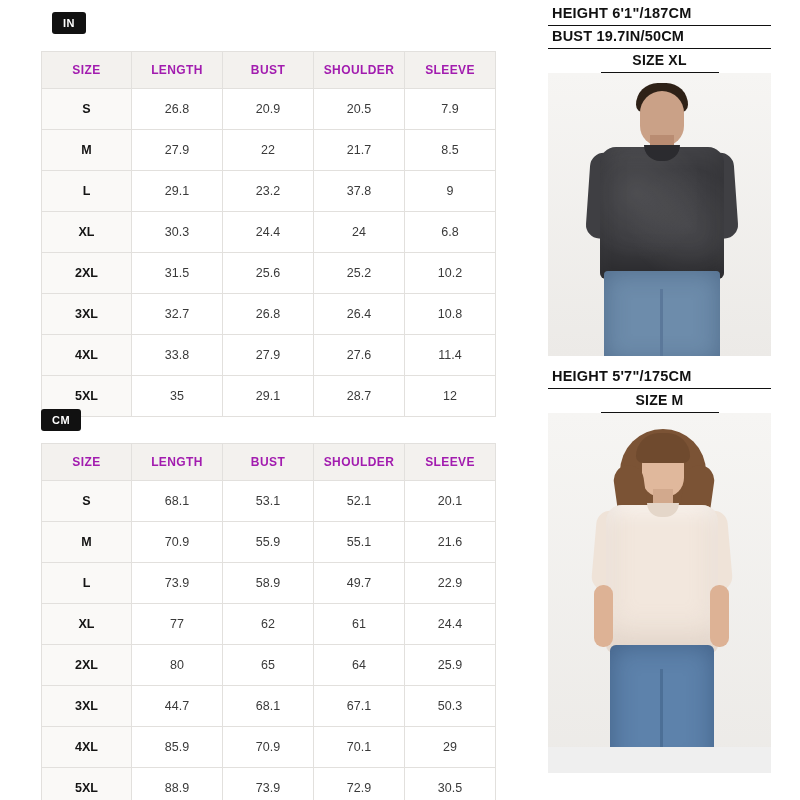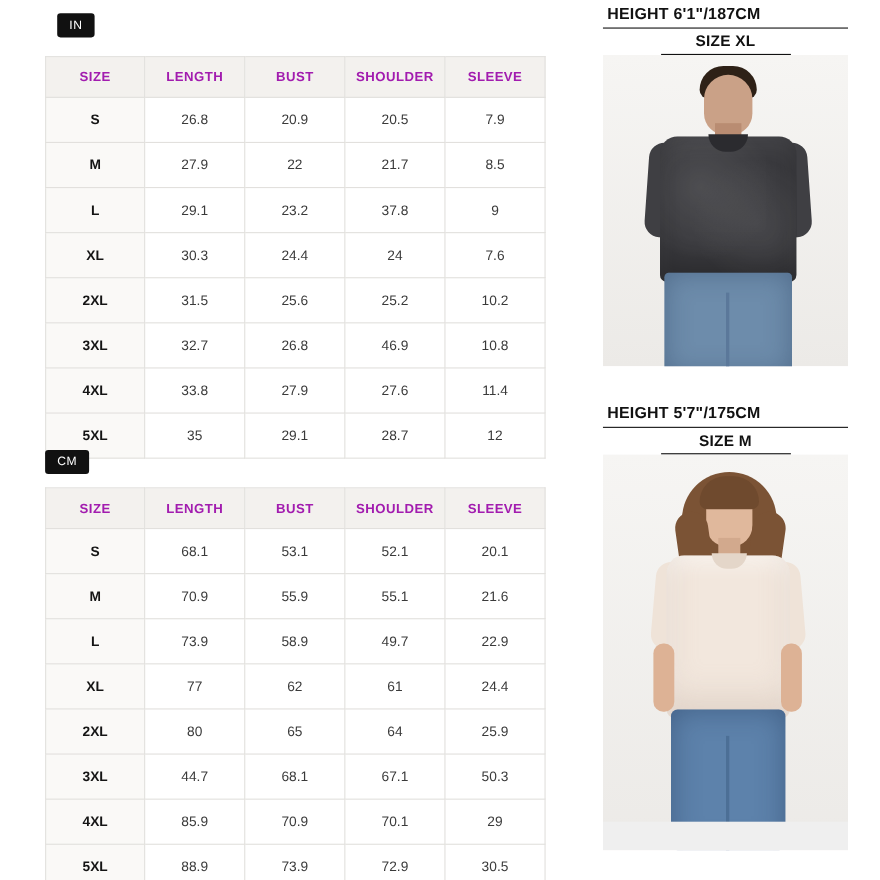--- a/index.html
+++ b/index.html
@@ -29,21 +29,21 @@
     top: 0;
     width: 510px;
     height: 800px;
   }
 
   .unit-badge {
     display: inline-block;
     background: #111111;
     color: #ffffff;
     font-size: 11px;
-    font-weight: normal;
+    font-weight: bold;
     letter-spacing: 0.5px;
     padding: 5px 11px 5px 11px;
     border-radius: 3px;
   }
 
   .badge-wrap-in {
     position: absolute;
     left: 52px;
     top: 12px;
   }
@@ -329,34 +329,34 @@
           <td>29.1</td>
           <td>23.2</td>
           <td>37.8</td>
           <td>9</td>
         </tr>
         <tr>
           <td>XL</td>
           <td>30.3</td>
           <td>24.4</td>
           <td>24</td>
-          <td>7.6</td>
+          <td>6.8</td>
         </tr>
         <tr>
           <td>2XL</td>
           <td>31.5</td>
           <td>25.6</td>
           <td>25.2</td>
           <td>10.2</td>
         </tr>
         <tr>
           <td>3XL</td>
           <td>32.7</td>
           <td>26.8</td>
-          <td>46.9</td>
+          <td>26.4</td>
           <td>10.8</td>
         </tr>
         <tr>
           <td>4XL</td>
           <td>33.8</td>
           <td>27.9</td>
           <td>27.6</td>
           <td>11.4</td>
         </tr>
         <tr>
@@ -450,20 +450,21 @@
       </tbody>
     </table>
 
   </div>
 
   <div class="photos-col">
 
     <div class="photo-card top">
       <div class="spec-lines">
         <div class="spec-line left">HEIGHT  6'1"/187CM</div>
+        <div class="spec-line left">BUST  19.7IN/50CM</div>
         <div class="spec-line size-line">SIZE  XL</div>
       </div>
       <div class="photo-stage">
         <div class="bg-soft"></div>
         <div class="fig m-hair"></div>
         <div class="fig m-head"></div>
         <div class="fig m-neck"></div>
         <div class="fig m-sleeve-l"></div>
         <div class="fig m-sleeve-r"></div>
         <div class="fig m-shirt"></div>

